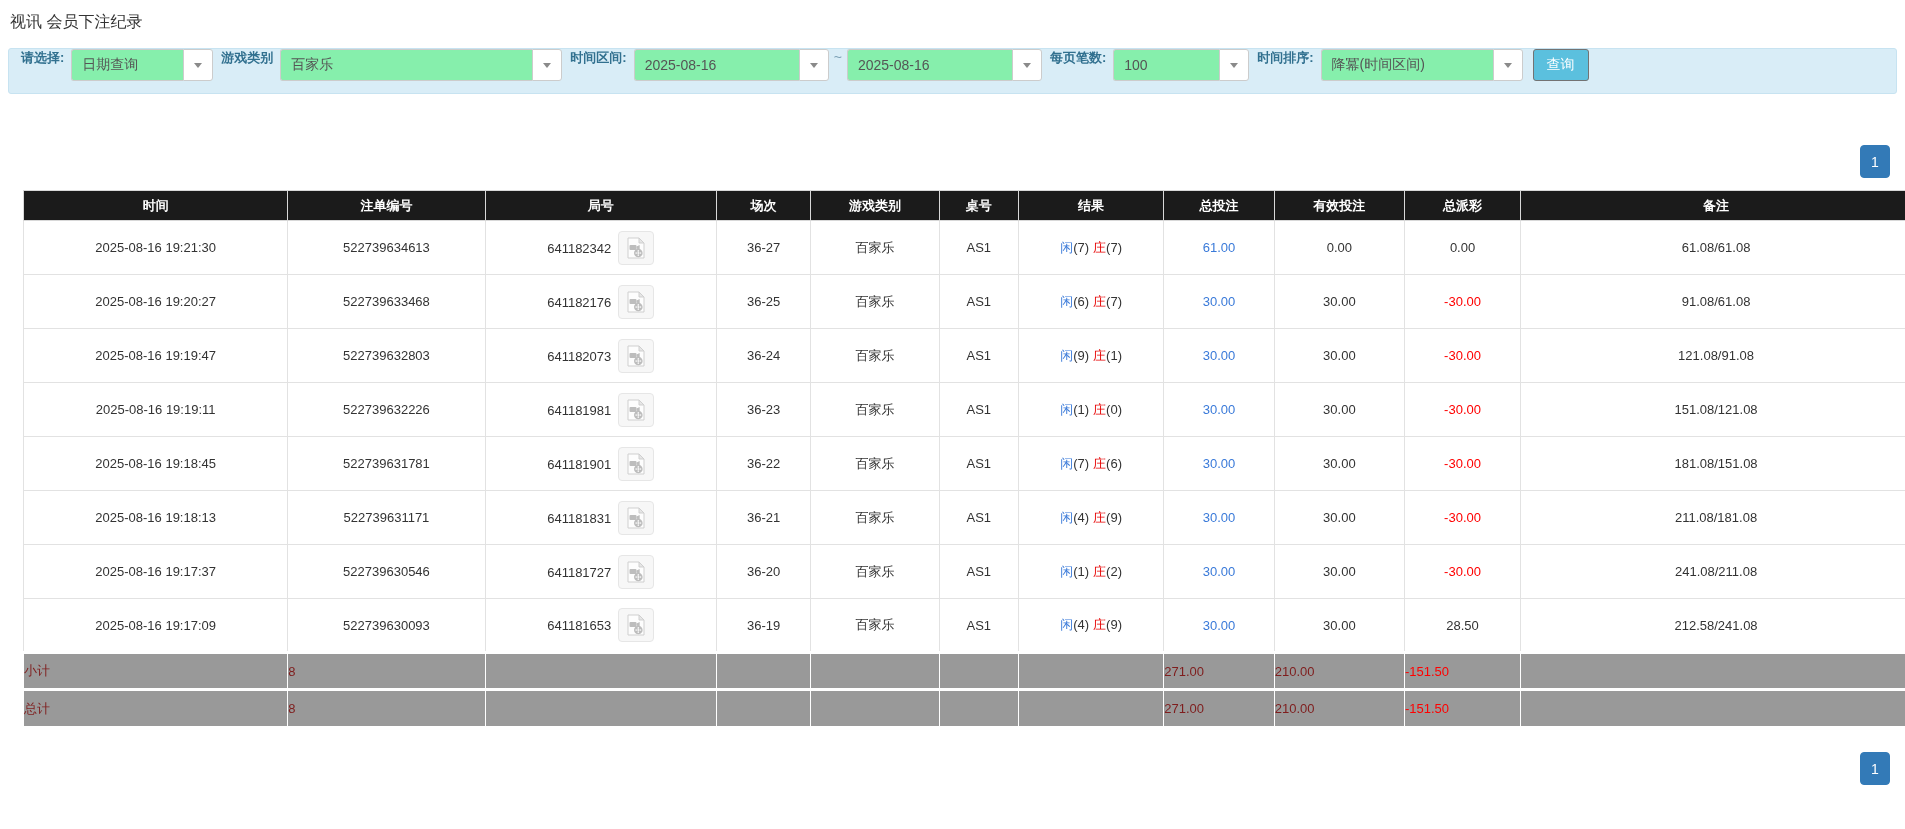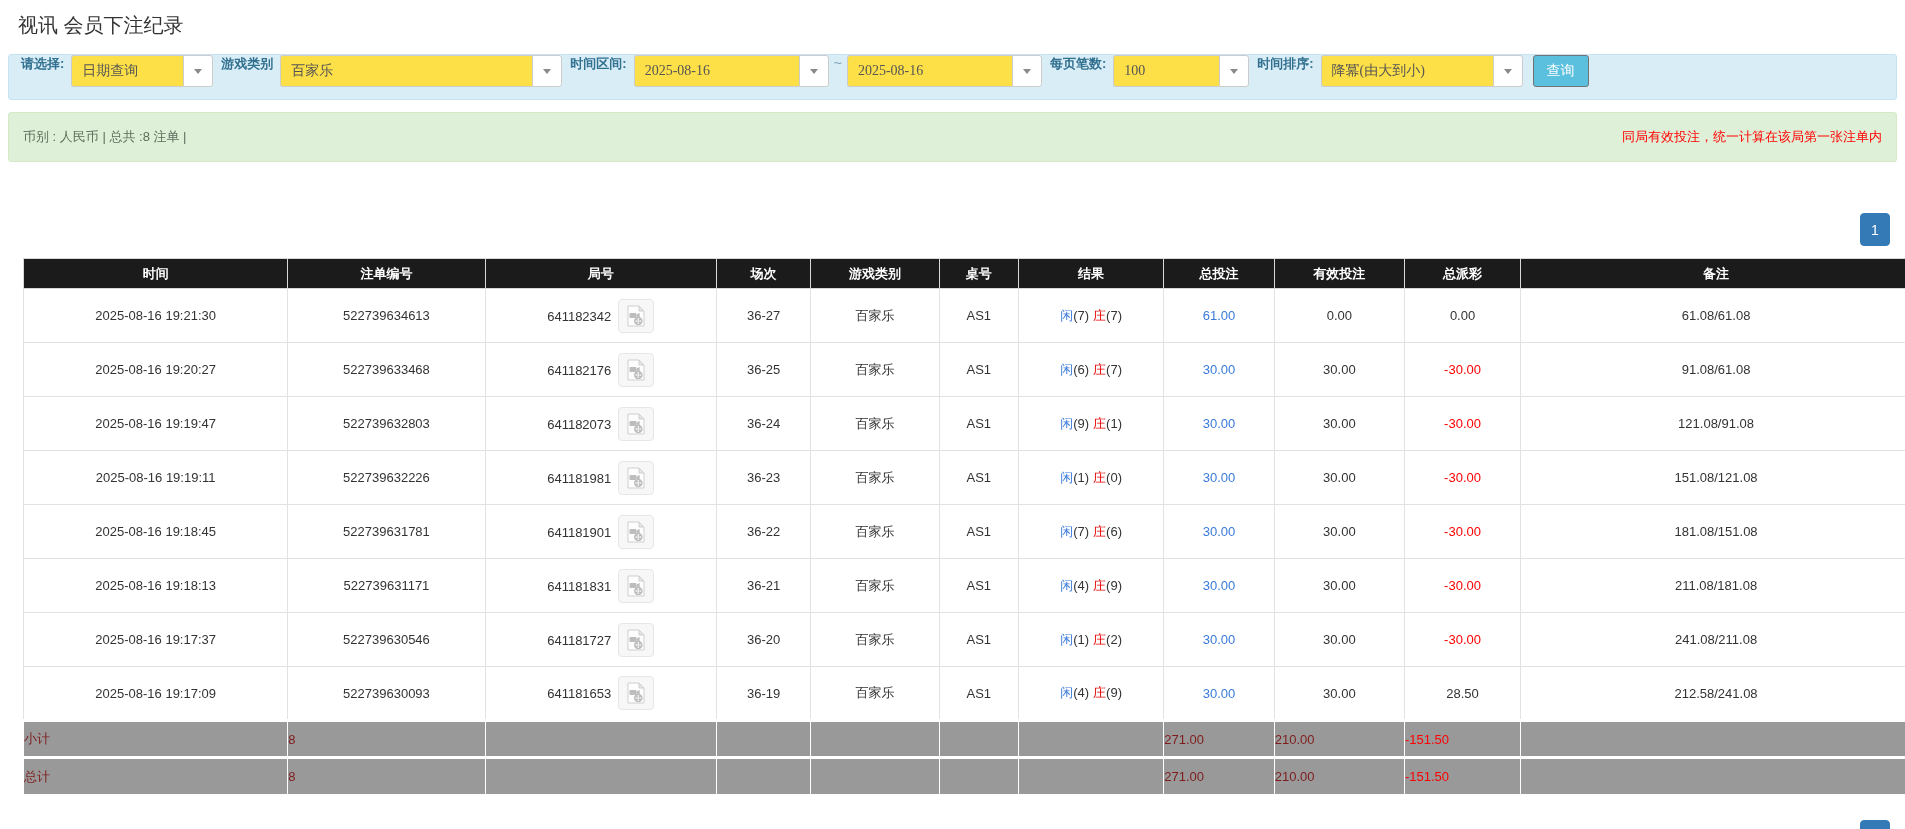--- a/index.html
+++ b/index.html
@@ -1,28 +1,28 @@
 <!DOCTYPE html>
 <html><head>
 <meta charset="utf-8">
 <style>
   * { box-sizing: border-box; margin: 0; padding: 0; }
   html,body { width: 1905px; height: 829px; overflow: hidden; background: #fff; }
   body { font-family: "Liberation Sans", "DejaVu Sans", sans-serif; color: #333; }
   .page { padding: 8px 8px 0 8px; }
 
-  .page-title { font-size: 20px; font-weight: 400; color: #333; margin: 4px 0 15px 10px; }
+  .page-title { font-size: 16px; font-weight: 400; color: #333; margin: 4px 0 15px 2px; }
 
   
   .filter-bar { background:#d9edf7; border:1px solid #c7e3f1; border-radius:3px;
                 height:46px; display:flex; align-items:flex-start; padding:0 8px; white-space:nowrap; }
   .f-label { color:#31708f; font-weight:bold; font-size:13px; margin:0 7px 0 8px; }
   .combo { display:inline-flex; height:32px; }
-  .combo .val { background:#fde047; border:1px solid #ccc; border-right:none; border-radius:3px 0 0 3px;
-                font-size:14px; color:#555; display:flex; align-items:center; padding:8px 10px;font-family:Liberation Serif, serif; }
+  .combo .val { background:#86efac; border:1px solid #ccc; border-right:none; border-radius:3px 0 0 3px;
+                font-size:14px; color:#555; display:flex; align-items:center; padding:8px 10px; }
   .combo .caret-btn { width:30px; background:#fff; border:1px solid #ccc; border-radius:0 3px 3px 0;
                       display:flex; align-items:center; justify-content:center; cursor:pointer; }
   .caret { width:0; height:0; border-left:4px solid transparent; border-right:4px solid transparent; border-top:5px solid #8a8a8a; }
   .tilde { color:#7aa0b5; font-size:14px; margin:0 5px; }
   .btn-query { background:#5bc0de; border:1px solid #737373; color:#fff; font-size:14px;
                height:32px; padding:0 13px; border-radius:3px; margin-left:10px; cursor:pointer; }
 
   
   .summary-bar { margin-top:12px; background:#dff0d8; border:1px solid #d6e9c6; border-radius:3px;
                  height:50px; display:flex; align-items:center; justify-content:space-between;
@@ -97,33 +97,29 @@
     <span class="f-label">每页笔数:</span>
     <span class="combo">
       <span class="val" style="width:106px">100</span>
       <span class="caret-btn">
           <span class="caret"></span>
         </span>
     </span>
 
     <span class="f-label">时间排序:</span>
     <span class="combo">
-      <span class="val" style="width:172px">降冪(由大到小)</span>
+      <span class="val" style="width:172px">降冪(时间区间)</span>
       <span class="caret-btn">
           <span class="caret"></span>
         </span>
     </span>
 
     <button class="btn-query">查询</button>
   </div>
 
-  <div class="summary-bar">
-    <span class="summary-left">币别 : 人民币 | 总共 :8 注单 |</span>
-    <span class="summary-right">同局有效投注，统一计算在该局第一张注单内</span>
-  </div>
 
   <div class="pager pager-top">
     <span class="page-btn">1</span>
   </div>
 
   <table>
     <colgroup>
       <col style="width:14.0%">
         <col style="width:10.45%">
         <col style="width:12.25%">

